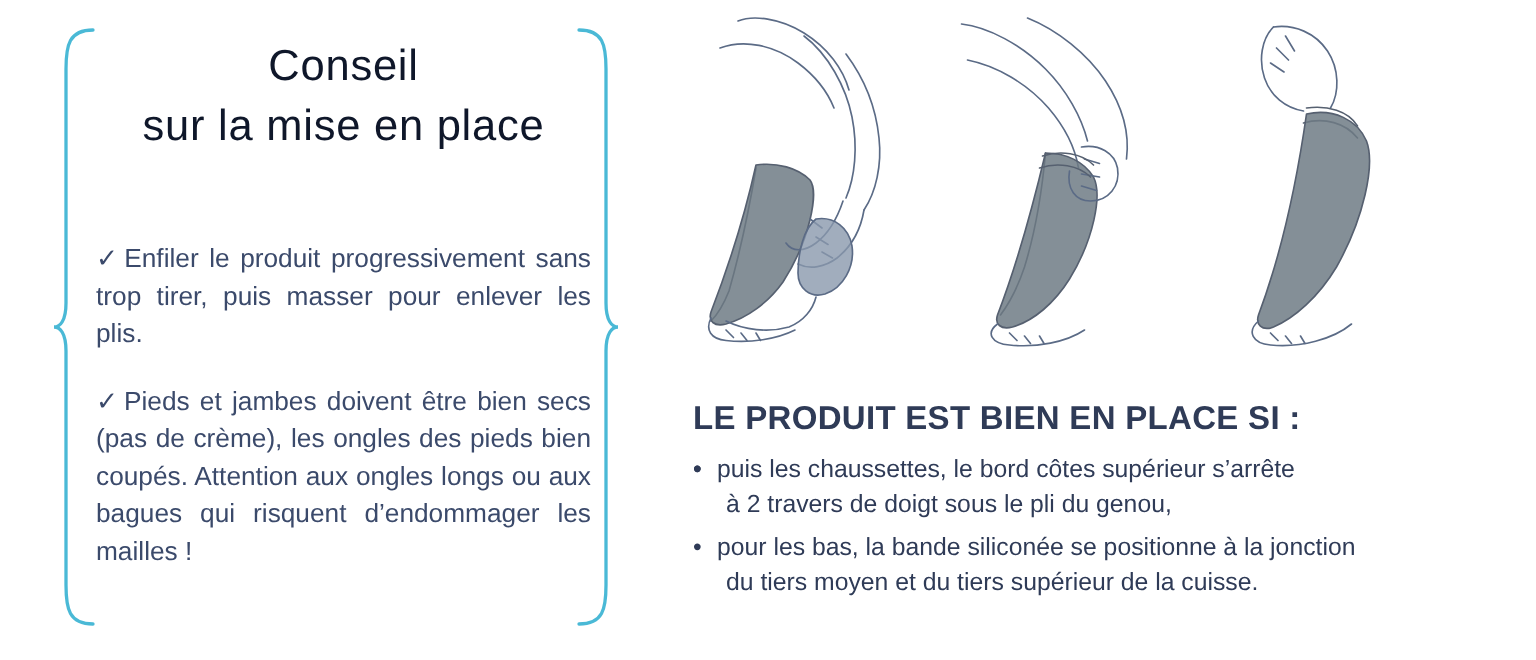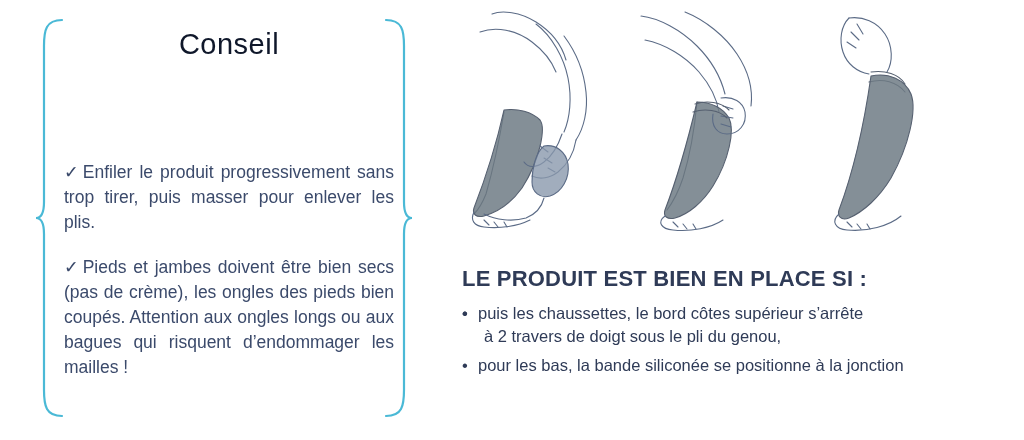--- a/index.html
+++ b/index.html
@@ -135,20 +135,21 @@
 
   <div class="advice-panel">
 
     <svg class="bracket" viewBox="0 0 376 404">
       <path d="M 26 4 C 10 4 8 14 8 30 L 8 186 C 8 198 4 202 0 202 C 4 202 8 206 8 218 L 8 374 C 8 390 10 400 26 400" fill="none" stroke="#4ab9d6" stroke-width="2.2" stroke-linecap="round"></path>
       <path d="M 350 4 C 366 4 368 14 368 30 L 368 186 C 368 198 372 202 376 202 C 372 202 368 206 368 218 L 368 374 C 368 390 366 400 350 400" fill="none" stroke="#4ab9d6" stroke-width="2.2" stroke-linecap="round"></path>
     </svg>
 
     <div class="advice-title">
       <span>Conseil</span>
+      <span class="line2">sur la mise en place</span>
     </div>
 
     <div class="advice-body">
       <p class="advice-item">
         <span class="check">✓</span><span>Enfiler le produit progressivement sans trop tirer, puis masser pour enlever les plis.</span>
       </p>
       <p class="advice-item">
         <span class="check">✓</span><span>Pieds et jambes doivent être bien secs (pas de crème), les ongles des pieds bien coupés. Attention aux ongles longs ou aux bagues qui risquent d’endommager les mailles !</span>
       </p>
     </div>
@@ -229,17 +230,18 @@
         <span class="bullet">•</span>
       </li>
       <li>
         <span class="bullet">•</span>
         <span>puis les chaussettes, le bord côtes supérieur s’arrête</span>
         <span class="cont">à 2 travers de doigt sous le pli du genou,</span>
       </li>
       <li>
         <span class="bullet">•</span>
         <span>pour les bas, la bande siliconée se positionne à la jonction</span>
+        <span class="cont">du tiers moyen et du tiers supérieur de la cuisse.</span>
       </li>
     </ul>
   </div>
 
 </div>
 
 </body></html>

